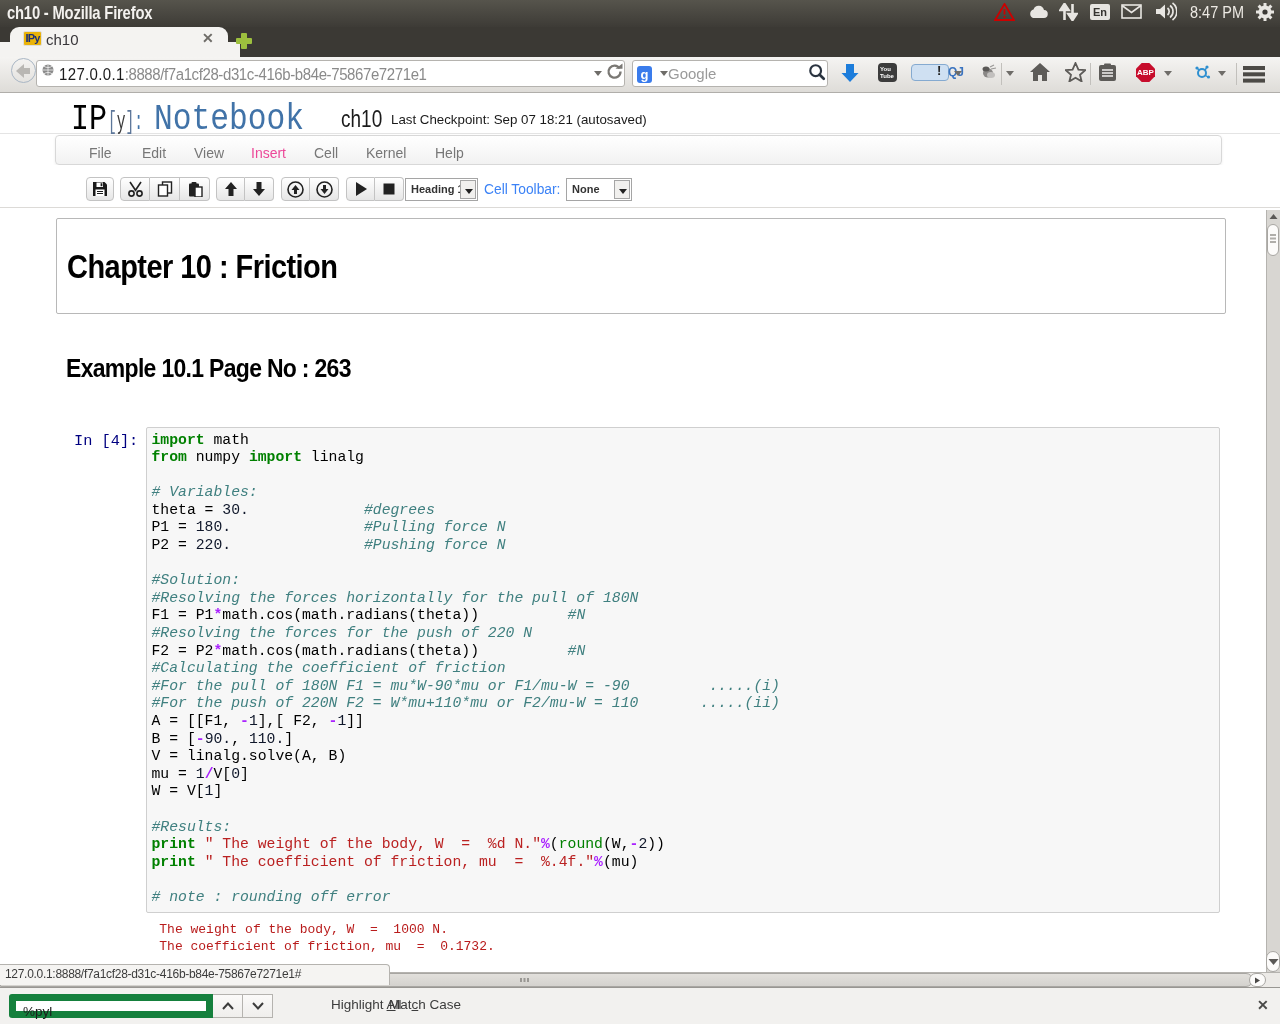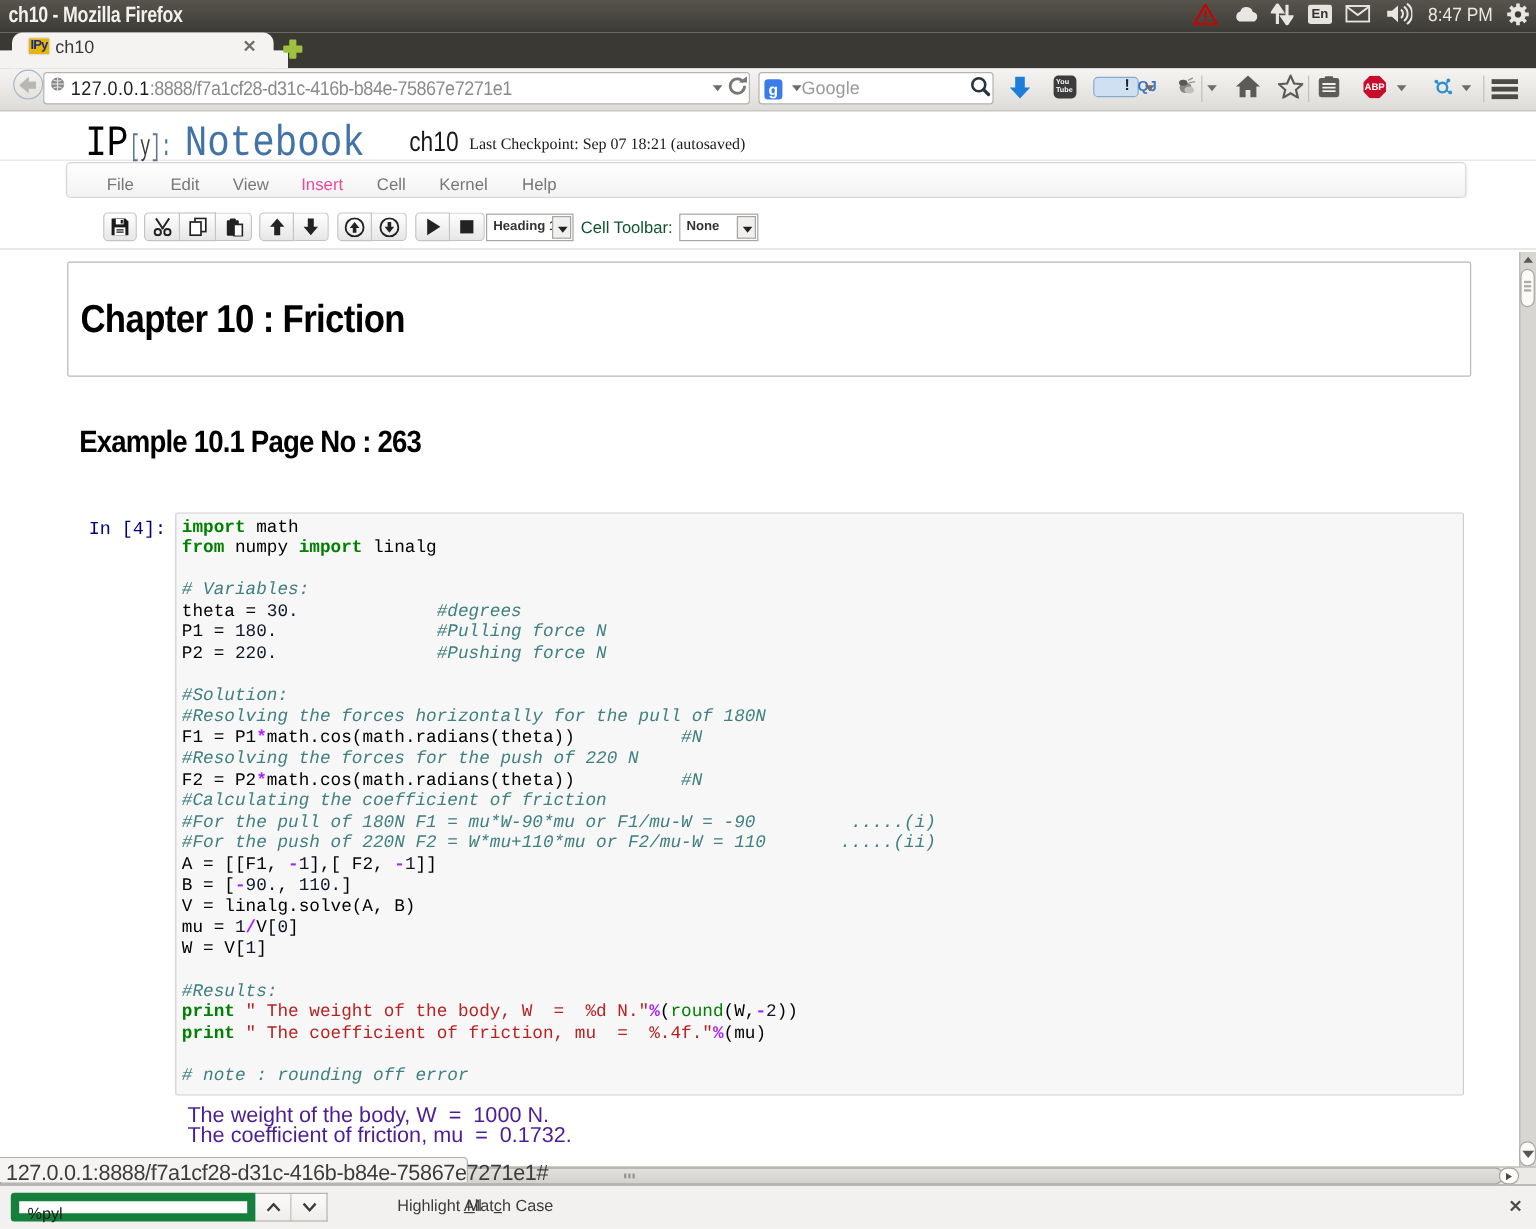--- a/index.html
+++ b/index.html
@@ -40,78 +40,78 @@
 #gfav { position:absolute; left:637px; top:66px; width:15px; height:17px; background:#3a7cec; border-radius:3px;
   color:#fff; font-size:13px; font-weight:bold; text-align:center; line-height:17px;}
 #searchph { position:absolute; left:668px; top:65px; font-size:15px; color:#9a9a9a; }
 .ddarrow { position:absolute; width:0; height:0; border:4px solid transparent; border-top:5px solid #6e6c68; }
 .sep { position:absolute; top:63px; width:1px; height:22px; background:#c2c0bc; }
 
 
 #nbheader { position:absolute; left:0; top:93px; width:1280px; height:41px; background:#fff; border-bottom:1px solid #e4e4e4;}
 
 #nbname { position:absolute; left:341px; top:106px; font-size:19px; color:#1a1a1a; transform:scaleY(1.22); transform-origin:left top;}
-#checkpoint { position:absolute; left:391px; top:112px; font-size:13.3px; color:#1a1a1a;font-family:Liberation Serif, serif; }
+#checkpoint { position:absolute; left:391px; top:112px; font-size:13.3px; color:#1a1a1a; }
 #menubar { position:absolute; left:55px; top:135px; width:1167px; height:30px;
   background:linear-gradient(#ffffff, #f2f2f2); border:1px solid #d8d8d8; border-radius:4px;
   box-shadow:0 1px 3px rgba(0,0,0,0.07);}
 .menuitem { position:absolute; top:145px; font-size:14px; color:#777; }
 #toolbar { position:absolute; left:0; top:165px; width:1280px; height:43px; background:#fff; border-bottom:1px solid #dcdad7;}
 .btn { position:absolute; top:177px; height:24px; background:linear-gradient(#ffffff,#e6e6e6);
   border:1px solid #c3c3c3; border-radius:4px; }
 .btng { position:absolute; top:177px; height:24px; display:flex; }
 .btng .b { height:24px; background:linear-gradient(#ffffff,#e6e6e6); border:1px solid #c3c3c3; border-left:none;}
 .btng .b:first-child { border-left:1px solid #c3c3c3; border-radius:4px 0 0 4px;}
 .btng .b:last-child { border-radius:0 4px 4px 0;}
 .icn { display:block; margin:3px auto 0; }
 .nbsel { position:absolute; top:178px; height:23px; white-space:nowrap; overflow:hidden; font-size:11px; color:#333; background:#fff;
   border:1px solid #a5a5a5; line-height:21px; padding-left:5px;font-weight:bold; }
 .nbsel .dd { position:absolute; right:1px; top:1px; width:16px; height:19px; background:#f1f0ee;
   border:1px solid #a5a5a5; }
 .nbsel .dd:after { content:""; position:absolute; left:3.5px; top:8px; width:0; height:0;
   border:4.5px solid transparent; border-top:5.5px solid #222; }
-#celltb { position:absolute; left:484px; top:182px; font-size:13.8px; color:#14532d; }
+#celltb { position:absolute; left:484px; top:182px; font-size:13.8px; color:#3b82f6; }
 
 
 #cell1 { position:absolute; left:56px; top:218px; width:1170px; height:96px; background:#fff;
   border:1px solid #b8b8b8; border-radius:2px;}
 #h1 { position:absolute; left:67px; top:249px; font-size:29px; font-weight:bold; color:#000; letter-spacing:-0.55px; transform:scaleY(1.12); transform-origin:left top;}
 #h2 { position:absolute; left:66px; top:353px; font-size:23px; font-weight:bold; color:#000; letter-spacing:-0.7px; transform:scaleY(1.12); transform-origin:left top;}
 #prompt { position:absolute; left:74px; top:432px; font-family:"Liberation Mono", monospace;
   font-size:15.3px; color:#000080; }
 #inputbox { position:absolute; left:146px; top:427px; width:1074px; height:486px;
   background:#f7f7f7; border:1px solid #cfcfcf; border-radius:2px; }
 #code { position:absolute; left:151.5px; top:431.5px; font-family:"Liberation Mono", monospace;
   font-size:14.75px; line-height:17.6px; color:#000; white-space:pre; }
 #code .kw { color:#008000; font-weight:bold; }
 #code .nm { color:#0f172a; }
 #code .cm { color:#408080; font-style:italic; }
 #code .op { color:#AA22FF; font-weight:bold; }
 #code .st { color:#BA2121; }
 #code .bi { color:#008000; }
-#output { position:absolute; left:151.5px; top:920.5px; font-family:Liberation Sans, sans-serif;
-  font-size:18px; line-height:17.6px; color:#4c1d95; white-space:pre; }
+#output { position:absolute; left:151.5px; top:920.5px; font-family:Liberation Mono, monospace;
+  font-size:13px; line-height:17.6px; color:#b91c1c; white-space:pre; }
 
 
 #vtrack { position:absolute; left:1266px; top:210px; width:14px; height:763px; background:#d8d6d2;
   border-left:1px solid #b5b3af;}
 #vup { position:absolute; left:1267px; top:211px; width:13px; height:12px; }
 #vthumb { position:absolute; left:1267px; top:224px; width:12px; height:32px; background:#fcfbfa;
   border:1px solid #a8a6a2; border-radius:6px; }
 #vdown { position:absolute; left:1266px; top:951px; width:14px; height:21px; background:#fcfbfa;
   border:1px solid #a8a6a2; border-radius:7px; }
 #htrack { position:absolute; left:0; top:972px; width:1280px; height:15px; background:#eceae7;
   border-top:1px solid #b5b3af; }
 #hthumb { position:absolute; left:0; top:973px; width:1253px; height:14px; background:linear-gradient(#e2e0dc,#d4d2ce);
   border:1px solid #a8a6a2; border-radius:0 7px 7px 0; }
 #hright { position:absolute; left:1249px; top:973px; width:17px; height:14px; background:#fcfbfa;
   border:1px solid #a8a6a2; border-radius:7px; }
 #statuspop { position:absolute; left:0; top:964px; width:390px; height:21px; background:#f5f4f2;
   border:1px solid #b5b3af; border-left:none; border-bottom:none; border-radius:0 4px 0 0; }
-#statustext { position:absolute; left:5px; top:967px; font-size:18px; color:#3c3c3c; letter-spacing:-0.3px; transform:scaleY(1.02); transform-origin:left top;}
+#statustext { position:absolute; left:5px; top:967px; font-size:12px; color:#3c3c3c; letter-spacing:-0.3px; transform:scaleY(1.02); transform-origin:left top;}
 
 
 #findbar { position:absolute; left:0; top:987px; width:1280px; height:37px;
   background:#f2f1ef; border-top:1px solid #989692; }
 #findinput { position:absolute; left:9px; top:994px; width:204px; height:24px; background:#fff;
   border:7px solid #15803d; border-radius:3px 0 0 3px; font-size:13.5px; color:#1c1c1c;
   padding-left:7px; line-height:22px;}
 .findbtn { position:absolute; top:994px; width:30px; height:24px; background:linear-gradient(#fbfaf9,#efeeec);
   border:1px solid #b5b3af; border-left:none; }
 #findhl { position:absolute; left:289px; top:997px; font-size:13.5px; color:#3c3c3c;margin-left:42px; }

